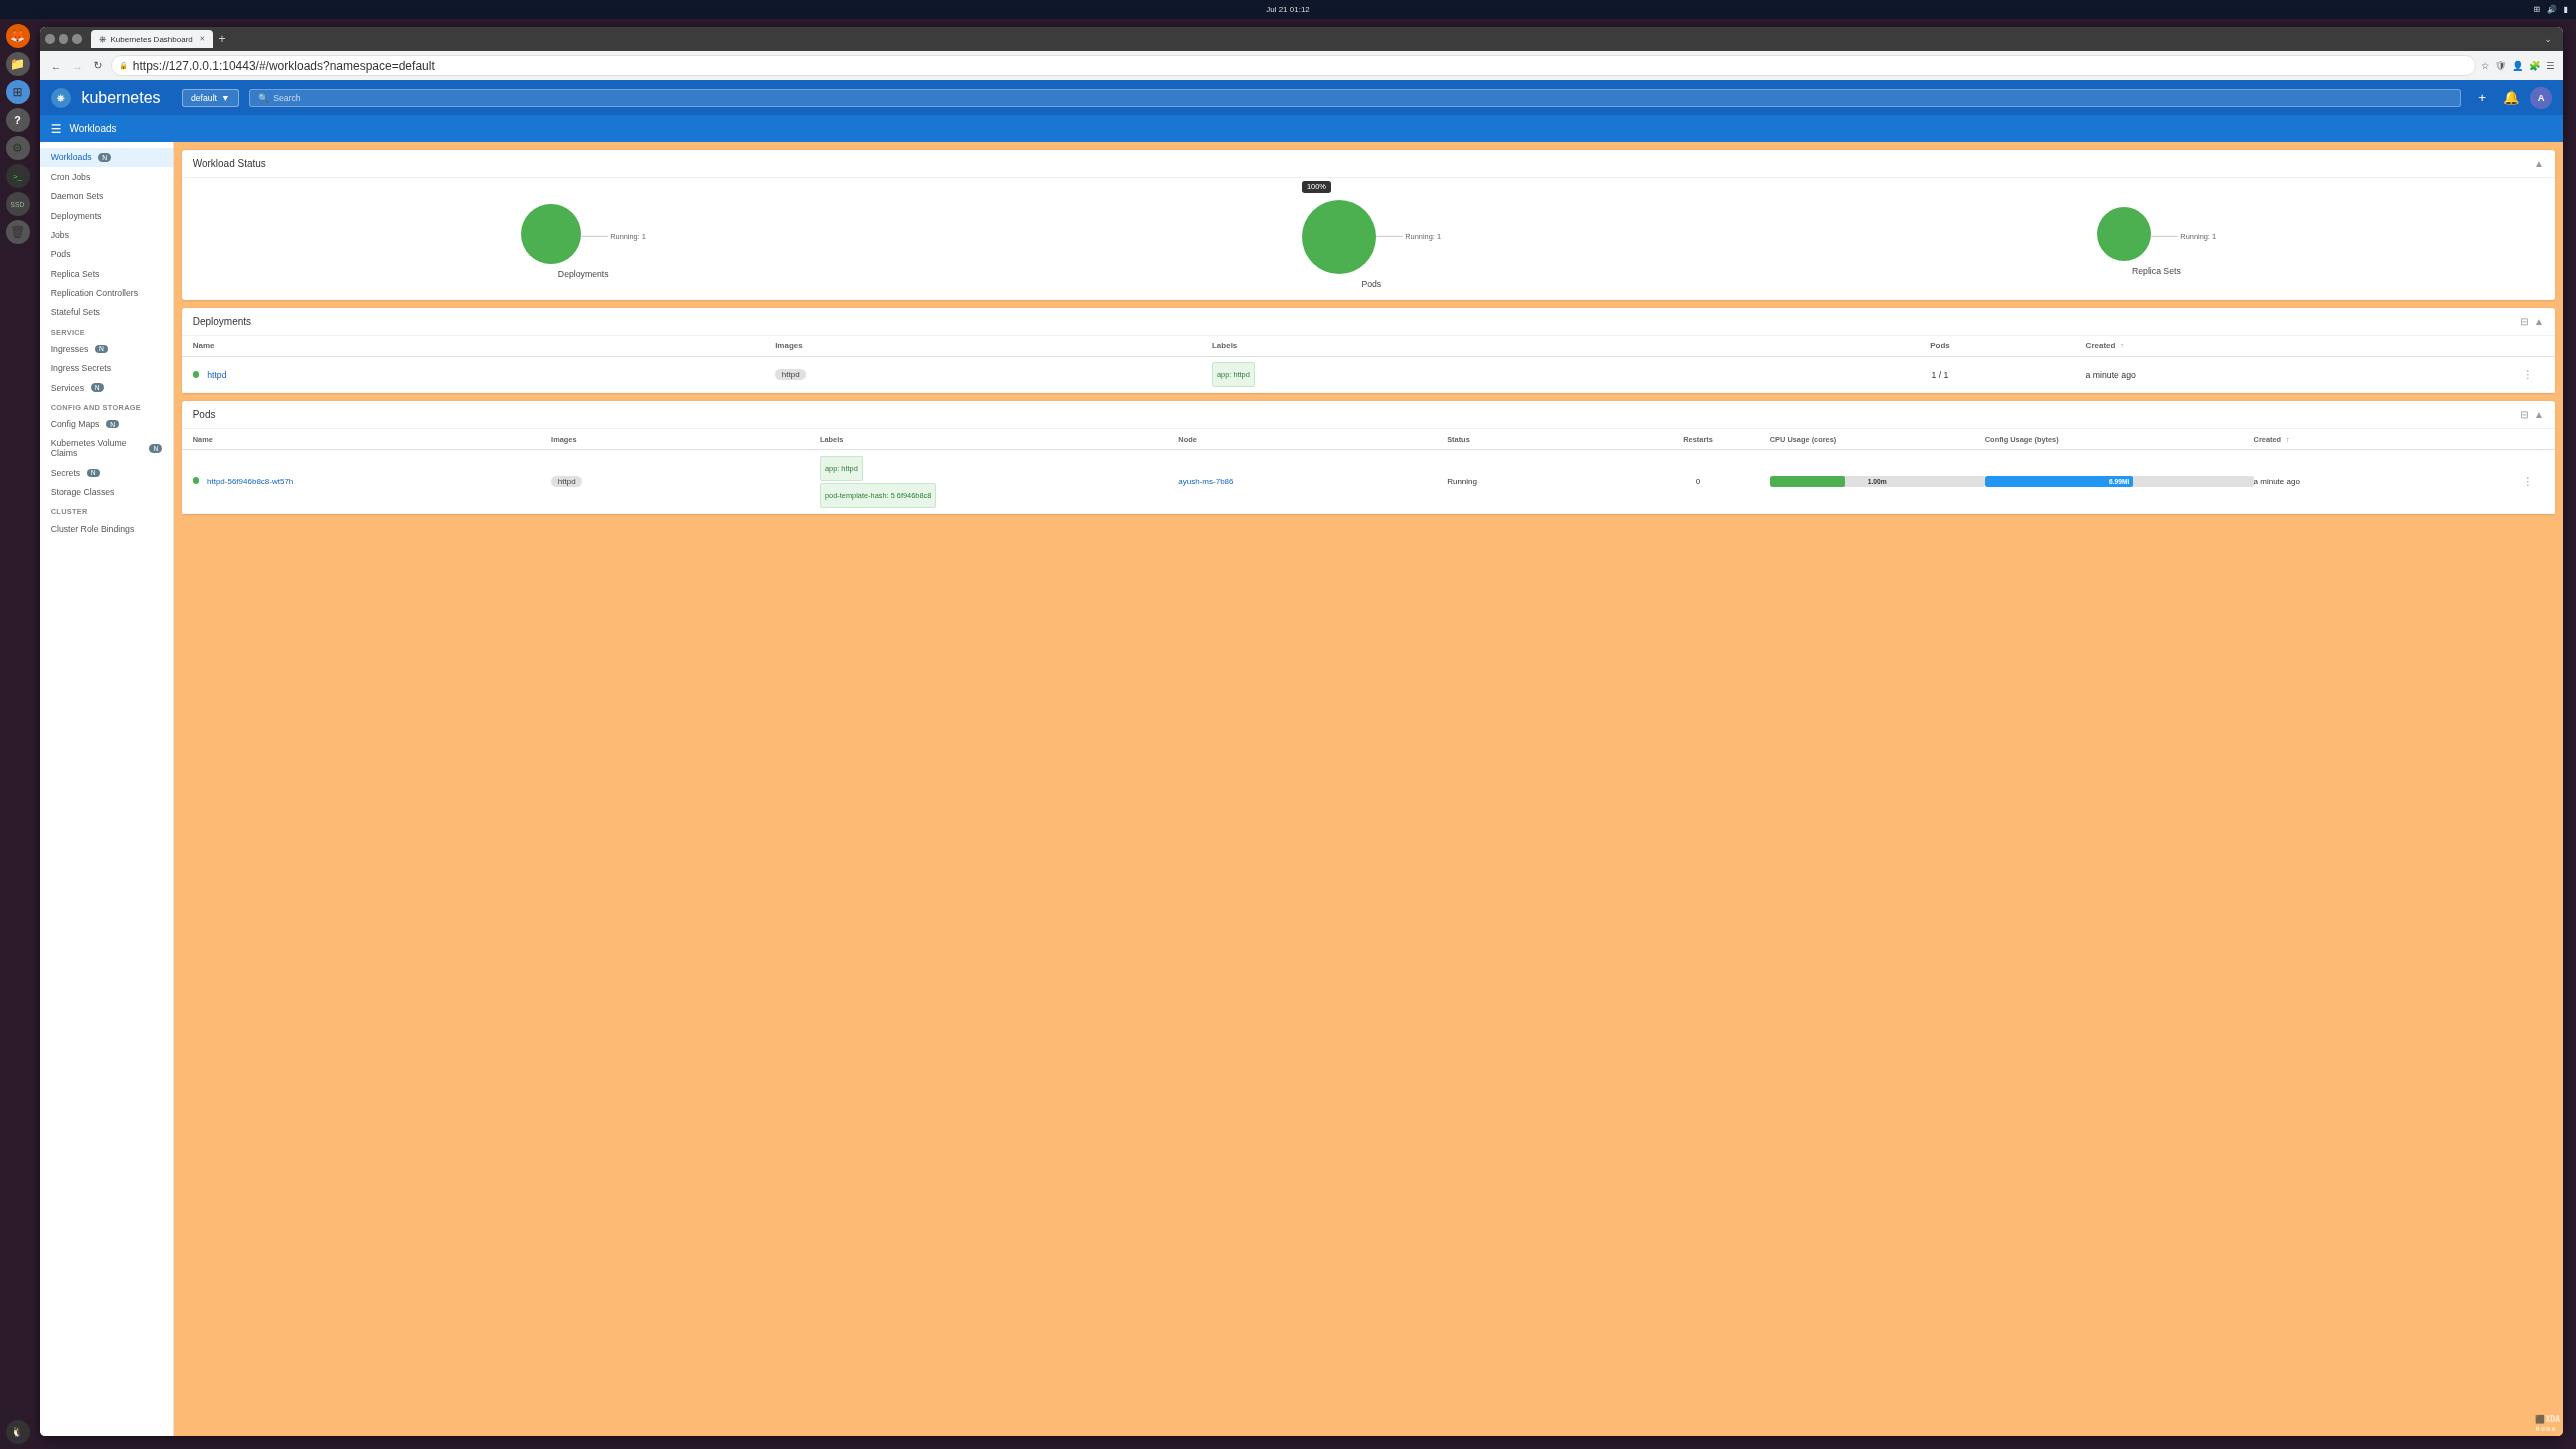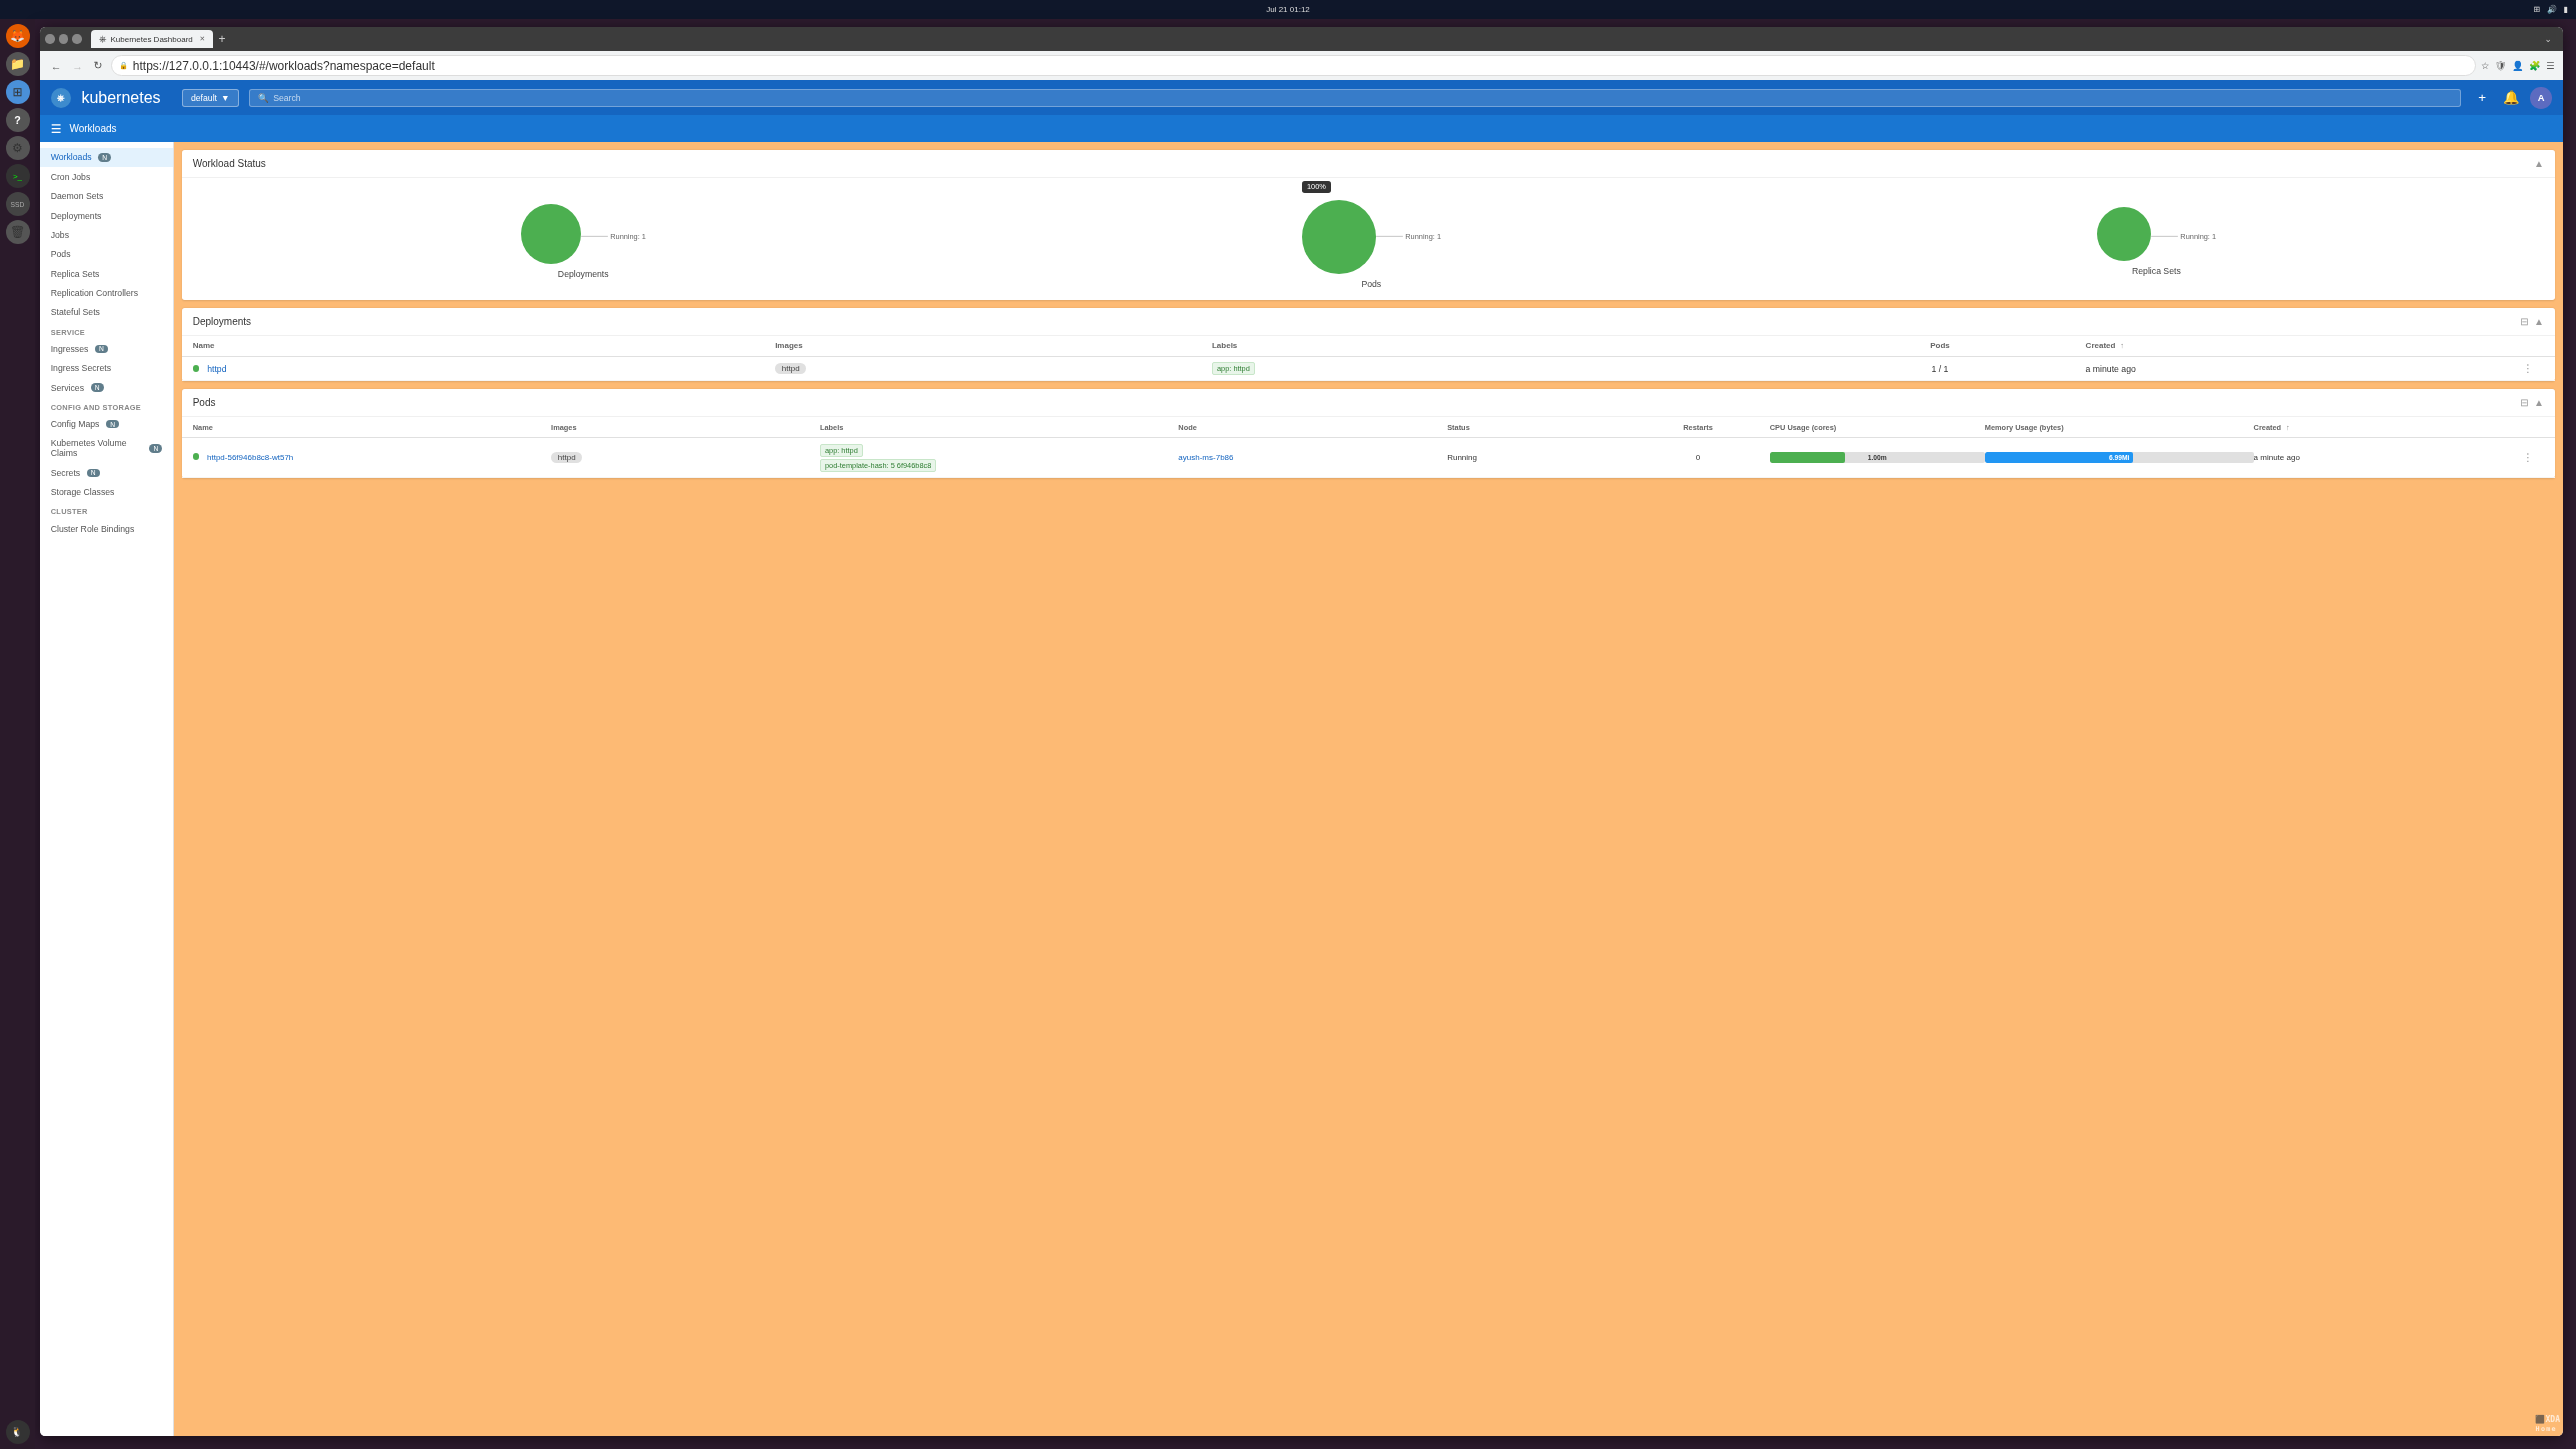--- a/index.html
+++ b/index.html
@@ -400,21 +400,21 @@
       padding: 1.3px 6.7px;
       font-size: 8px;
       color: #444;
       margin-right: 2.7px;
     }
     .label-chip {
       display: inline-block;
       background: #e8f5e9;
       border: 0.7px solid #c8e6c9;
       border-radius: 2px;
-      padding: 1px 4px;
+      padding: 7px 4px;
       font-size: 7.4px;
       color: #2e7d32;
       margin-right: 2.7px;
     }
     .label-chip-multi {
       display: flex;
       flex-direction: column;
       gap: 2px;
     }
     .label-chip-multi .label-chip {
@@ -749,21 +749,21 @@
             </div>
           </div>
           <div class="table-header-row" style="font-size:7.4px;">
             <div class="col-name">Name</div>
             <div class="col-images">Images</div>
             <div class="col-labels">Labels</div>
             <div class="col-node">Node</div>
             <div class="col-status">Status</div>
             <div class="col-restarts">Restarts</div>
             <div class="col-cpu">CPU Usage (cores)</div>
-            <div class="col-memory">Memory Usage (bytes)</div>
+            <div class="col-memory">Config Usage (bytes)</div>
             <div class="col-created">
               <span>Created</span>
               <span class="sort-icon">↑</span>
             </div>
             <div class="col-actions"></div>
           </div>
           <div class="table-row" style="font-size:8px;">
             <div class="col-name">
               <span class="status-dot status-green"></span>
               <a class="link-blue">httpd-56f946b8c8-wt57h</a>

